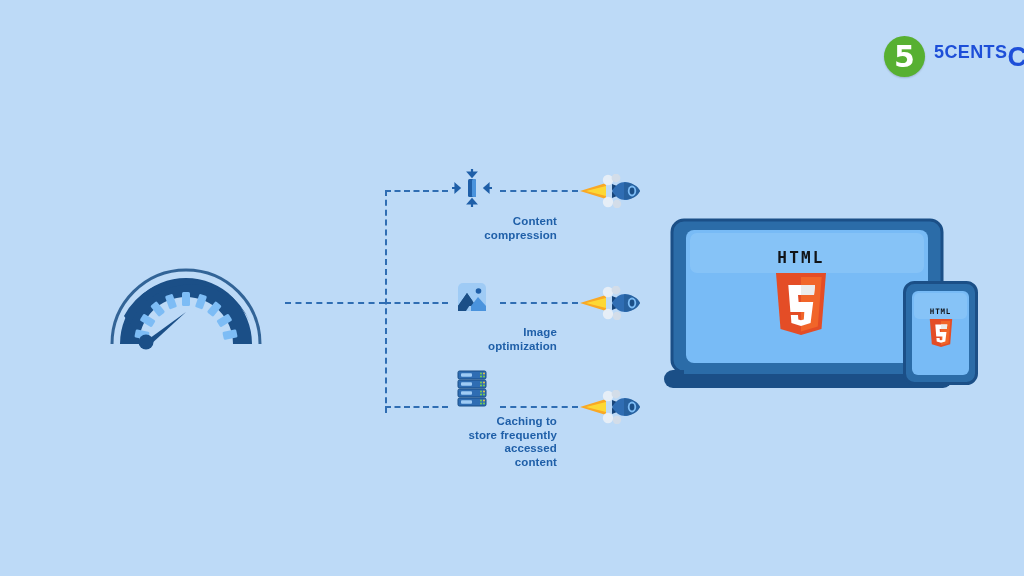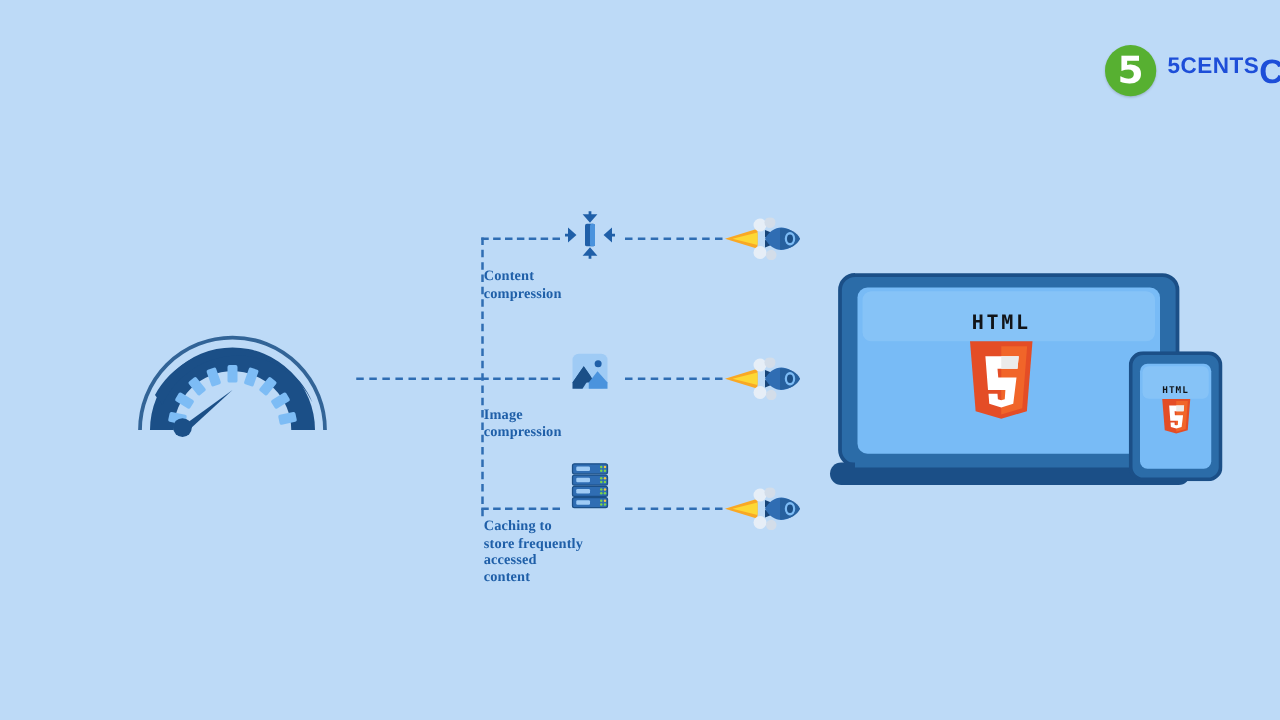--- a/index.html
+++ b/index.html
@@ -29,21 +29,21 @@
   .dash-h{
     position:absolute;height:0;
     border-top:2.5px dashed #2f6db3;
   }
   .dash-v{
     position:absolute;width:0;
     border-left:2.5px dashed #2f6db3;
   }
 
   
-  .node{position:absolute;width:170px;text-align:left;font-family:Liberation Serif, serif;}
+  .node{position:absolute;width:170px;text-align:right;}
   .node .icon{height:40px;display:flex;align-items:flex-end;justify-content:center;}
   .node .label{
     margin-top:7px;color:#1f5fa8;font-size:11.5px;font-weight:bold;
     line-height:1.18;letter-spacing:.1px;white-space:pre-line;
   }
 
   
   .vh{position:absolute;width:1px;height:1px;overflow:hidden;clip:rect(0 0 0 0);}
 </style>
 </head>
@@ -166,21 +166,21 @@
       <svg width="44" height="40" viewBox="0 0 44 40">
         <rect x="8" y="4" width="28" height="28" rx="5" fill="#9fcbf5"></rect>
         <circle cx="28.5" cy="12" r="2.8" fill="#1f5fa8"></circle>
         <path d="M8 27 L17 14 L26 27 Z" fill="#1b4f87"></path>
         <path d="M21 27 L28 18 L36 27 L36 32 L21 32 Z" fill="#4a93dd"></path>
         <path d="M8 27 L17 14 L22.5 22 L16 32 L8 32 Z" fill="#1b4f87"></path>
         <path d="M8 26 Q8 32 13 32 L31 32 Q36 32 36 27 L36 32 L8 32 Z" fill="#1b4f87" opacity="0"></path>
       </svg>
     </div>
     <div class="label">Image
-compression</div>
+optimization</div>
   </div>
 
   <div style="position:absolute;left:578px;top:286px;width:72px;height:34px;">
     <svg width="72" height="34" viewBox="0 0 72 34">
       <path d="M2 17 L28 9 L28 25 Z" fill="#f9a825"></path>
       <path d="M8 17 L28 12 L28 22 Z" fill="#fdd835"></path>
       <circle cx="30" cy="6" r="5.2" fill="#e6eef7"></circle>
       <circle cx="38" cy="4" r="4.4" fill="#d3dde9"></circle>
       <circle cx="30" cy="28" r="5.2" fill="#e6eef7"></circle>
       <circle cx="39" cy="30" r="4.2" fill="#d3dde9"></circle>

